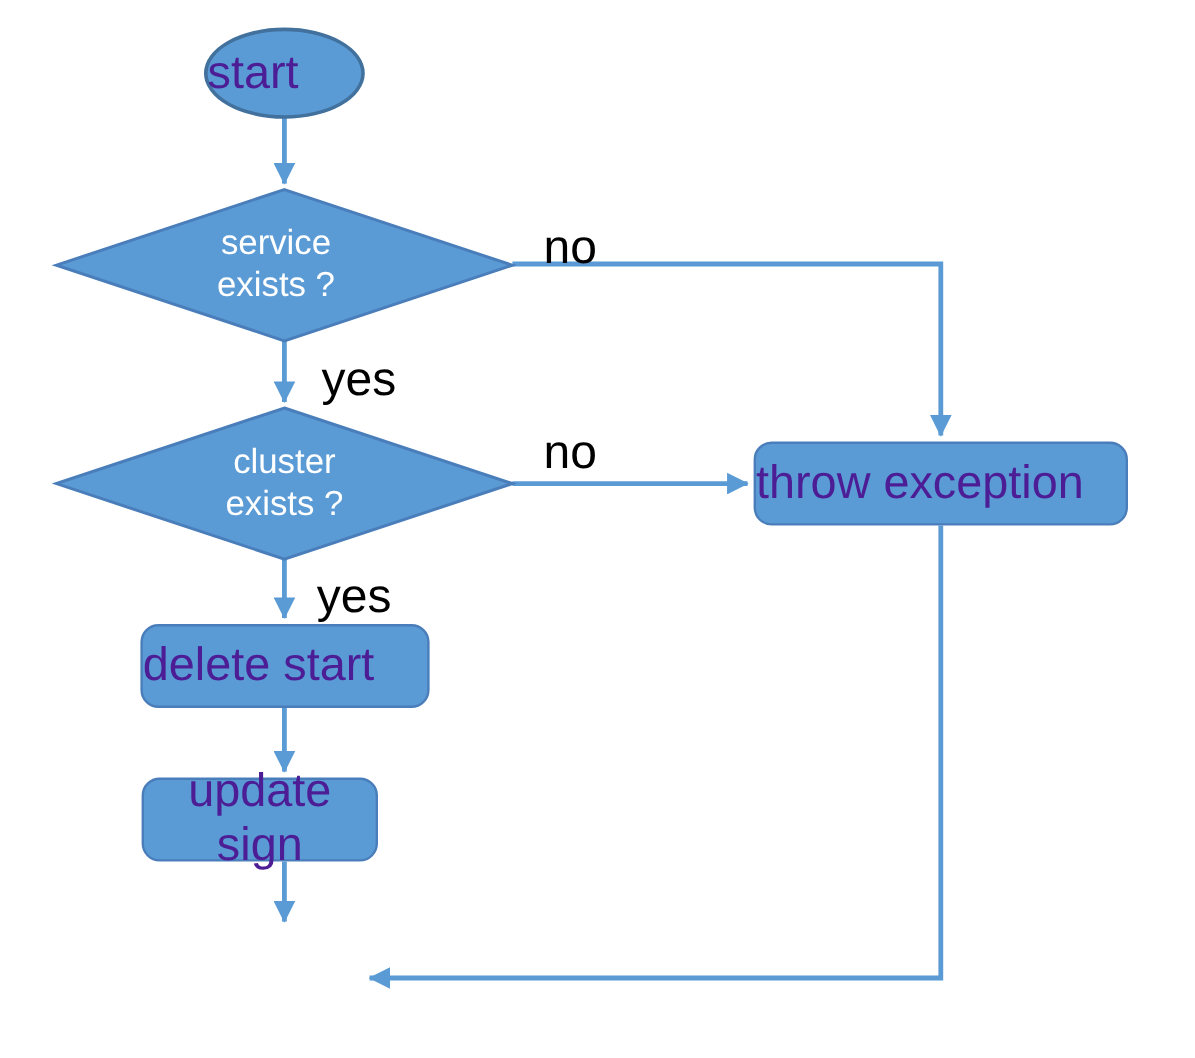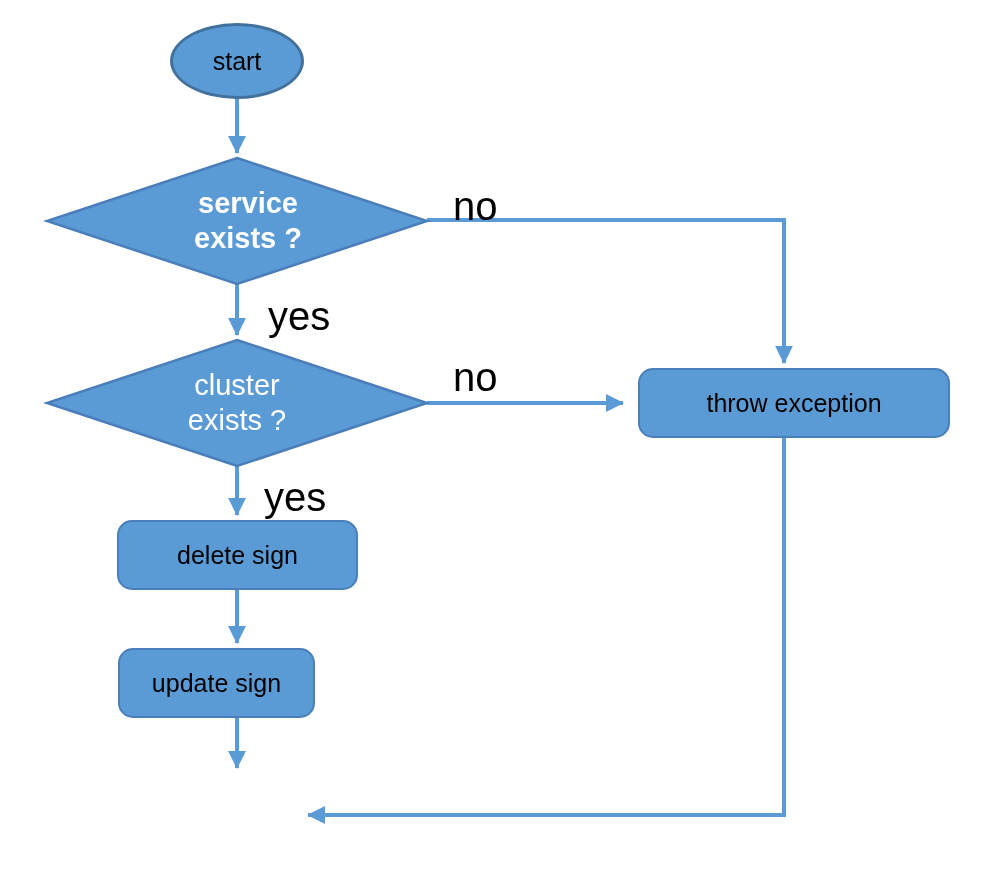--- a/index.html
+++ b/index.html
@@ -28,23 +28,22 @@
   .diamond {
     fill: #5b9bd5;
     stroke: #4a7ebb;
     stroke-width: 2.5;
   }
   .node {
     position: absolute;
     box-sizing: border-box;
     display: flex;
     align-items: center;
-    justify-content: center;
-    color: #000000;
-    font-size: 25px;
+    color: #4c1d95;
+    font-size: 39px;
     line-height: 1.15;
     text-align: center;
     background: #5b9bd5;
   }
   .ellipse {
     border: 3px solid #41719c;
     border-radius: 50%;
   }
   .rect {
     border: 2.5px solid #4a7ebb;
@@ -92,36 +91,36 @@
     <path class="edge" d="M784,438 L784,815 L308,815" marker-end="url(#arrow)"></path>
 
     <polygon class="diamond" points="237,158 427,221 237,284 47,221"></polygon>
     <polygon class="diamond" points="237,340 427,403 237,466 47,403"></polygon>
   </svg>
 
   <div class="node ellipse" style="left:170px; top:23px; width:134px; height:76px;">
     <span>start</span>
   </div>
 
-  <div class="diamond-text" style="left:148px; top:181px; width:200px; height:80px;font-weight:bold;">
+  <div class="diamond-text" style="left:130px; top:181px; width:200px; height:80px;">
     <span>service</span>
     <span>exists ?</span>
   </div>
 
   <div class="diamond-text" style="left:137px; top:363px; width:200px; height:80px;">
     <span>cluster</span>
     <span>exists ?</span>
   </div>
 
-  <div class="node rect" style="left:628px; top:368px; width:312px; height:70px;margin-left:10px;">
+  <div class="node rect" style="left:628px; top:368px; width:312px; height:70px;">
     <span>throw exception</span>
   </div>
 
   <div class="node rect" style="left:117px; top:520px; width:241px; height:70px;">
-    <span>delete sign</span>
+    <span>delete start</span>
   </div>
 
   <div class="node rect" style="left:118px; top:648px; width:197px; height:70px;">
     <span>update sign</span>
   </div>
 
 
   <div class="edge-label" style="left:453px; top:184px;">no</div>
   <div class="edge-label" style="left:268px; top:294px;">yes</div>
   <div class="edge-label" style="left:453px; top:355px;">no</div>

